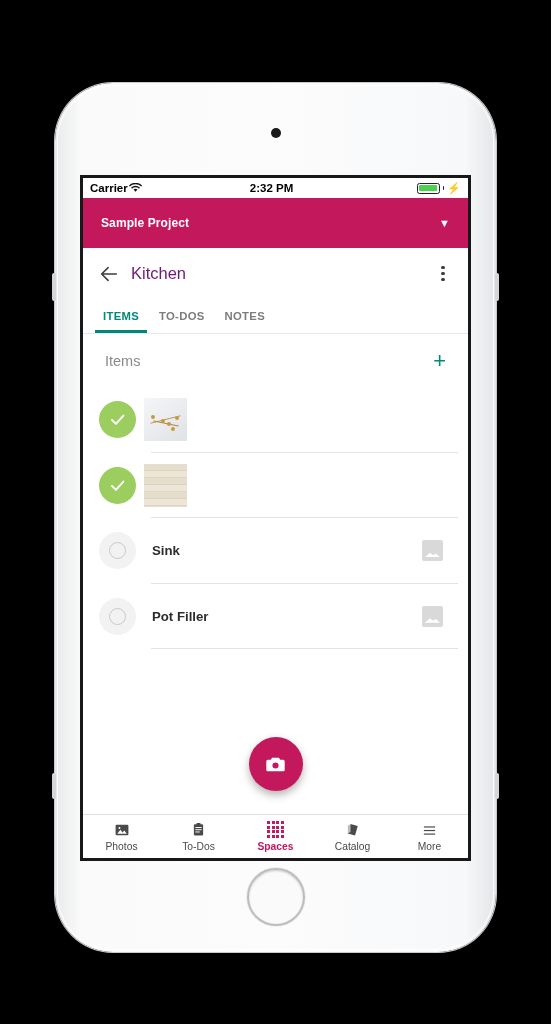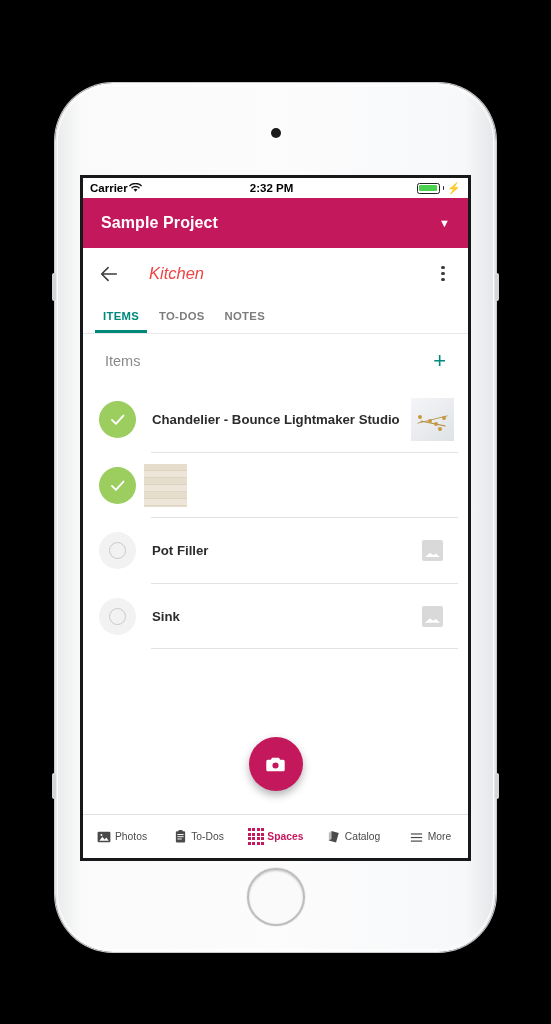--- a/index.html
+++ b/index.html
@@ -100,36 +100,36 @@
   .bolt { font-size: 11px; color: #111; line-height: 1; margin-left: 1px; }
 
   
   #project-header {
     height: 50px;
     background: #c4185d;
     display: flex; align-items: center;
     padding: 0 18px;
     color: #fff;
   }
-  #project-title { font-size: 16px; font-weight: bold; letter-spacing: .1px; }
+  #project-title { font-size: 12px; font-weight: bold; letter-spacing: .1px; }
   #project-chevron { margin-left: auto; font-size: 11px; }
 
   
   #space-nav {
     height: 51px; background: #fff;
     display: flex; align-items: center;
     padding: 0 14px;
   }
   #back-arrow {
     width: 24px; height: 24px; display: flex;
     align-items: center; justify-content: center;
   }
   #space-title {
-    margin-left: 28px;
-    font-size: 16.5px; color: #ef4444; font-style: italic;
+    margin-left: 10px;
+    font-size: 16.5px; color: #701a75;
   }
   #overflow-menu {
     margin-left: auto; width: 22px; height: 24px;
     display: flex; flex-direction: column;
     align-items: center; justify-content: center; gap: 3.2px;
   }
   #overflow-menu i {
     width: 3.2px; height: 3.2px; border-radius: 50%; background: #3d3d3d;
     display: block;
   }
@@ -258,21 +258,21 @@
 
   
   #bottom-nav {
     position: absolute; left: 0; right: 0; bottom: 0;
     height: 44px; background: #fff;
     border-top: 1px solid #e0e0e0;
     display: flex; align-items: center;
     z-index: 6;
   }
   .nav-item {
-    flex: 1; display: flex; flex-direction: row;
+    flex: 1; display: flex; flex-direction: column;
     align-items: center; justify-content: center; gap: 3px;
   }
   .nav-icon { height: 17px; display: flex; align-items: flex-end; justify-content: center; }
   .nav-label { font-size: 10.3px; color: #4a4a4a; }
   .nav-item.active .nav-label { color: #c4185d; font-weight: bold; }
 
   .grid-icon { display: grid; grid-template-columns: repeat(4,3px);
     grid-auto-rows: 3px; gap: 1.6px; }
   .grid-icon i { background: #c4185d; display: block; width: 3px; height: 3px; }
 </style>
@@ -350,21 +350,20 @@
         <span id="items-section-title">Items</span>
         <span id="add-item-button">+</span>
       </div>
 
       <div class="item-row">
         <span class="status-circle done">
           <svg class="check-glyph" viewBox="0 0 24 24">
             <path d="M5 12.5 10 17.5 19.5 7" fill="none" stroke="#fff" stroke-width="2.4" stroke-linecap="round" stroke-linejoin="round"></path>
           </svg>
         </span>
-        <span class="item-label">Chandelier - Bounce Lightmaker Studio</span>
         <span class="item-thumb">
           <span class="thumb-art thumb-chandelier">
             <i class="arm" style="left:6px;top:21px;width:31px;transform:rotate(-14deg);"></i>
             <i class="arm" style="left:9px;top:25px;width:26px;transform:rotate(12deg);"></i>
             <i class="bulb" style="left:7px;top:17px;"></i>
             <i class="bulb" style="left:17px;top:21px;"></i>
             <i class="bulb" style="left:23px;top:24px;"></i>
             <i class="bulb" style="left:31px;top:18px;"></i>
             <i class="bulb" style="left:27px;top:29px;"></i>
           </span>
@@ -382,32 +381,32 @@
         <span class="item-thumb">
           <span class="thumb-art thumb-wood"></span>
         </span>
         <span class="divider"></span>
       </div>
 
       <div class="item-row">
         <span class="status-circle todo">
             <i></i>
           </span>
-        <span class="item-label">Pot Filler</span>
+        <span class="item-label">Sink</span>
         <span class="item-thumb">
           <span class="thumb-placeholder"></span>
         </span>
         <span class="divider"></span>
       </div>
 
       <div class="item-row">
         <span class="status-circle todo">
             <i></i>
           </span>
-        <span class="item-label">Sink</span>
+        <span class="item-label">Pot Filler</span>
         <span class="item-thumb">
           <span class="thumb-placeholder"></span>
         </span>
         <span class="divider"></span>
       </div>
 
 
     </div>
 
     <div id="camera-fab">

